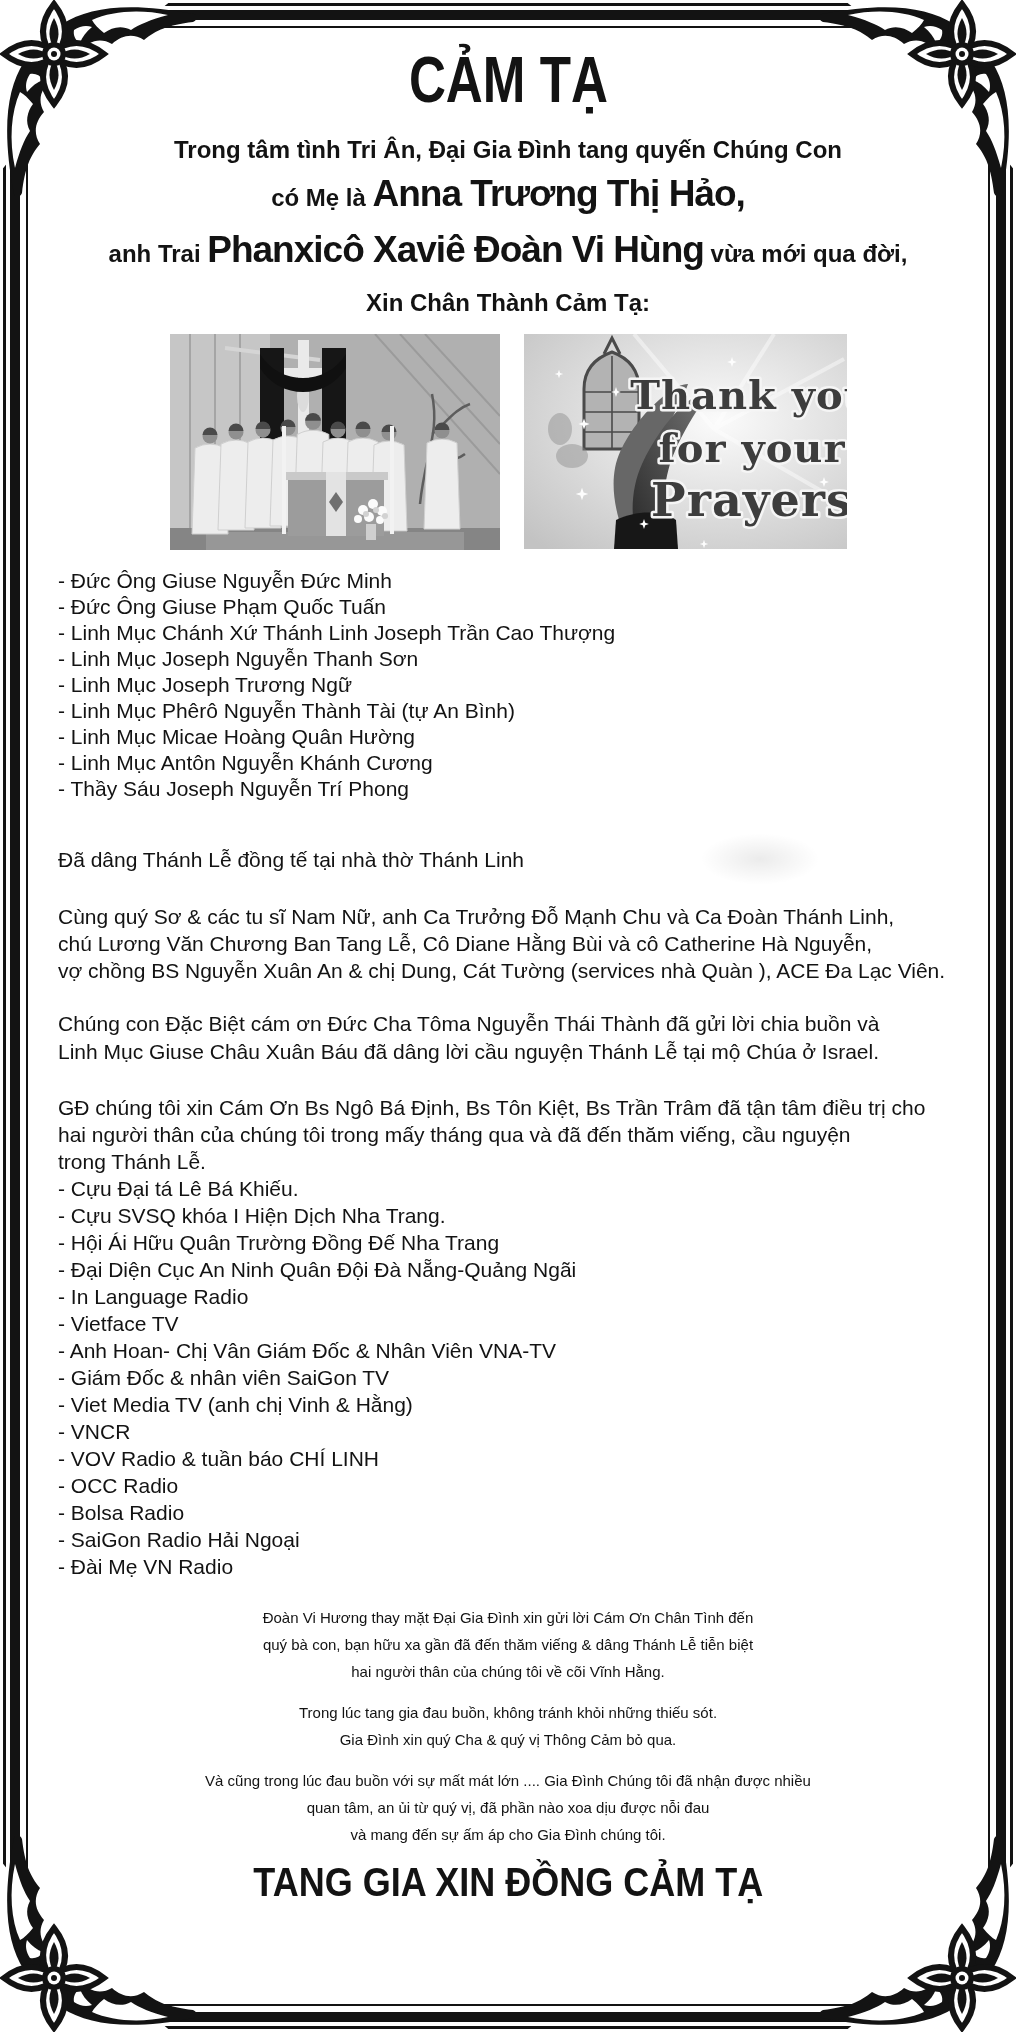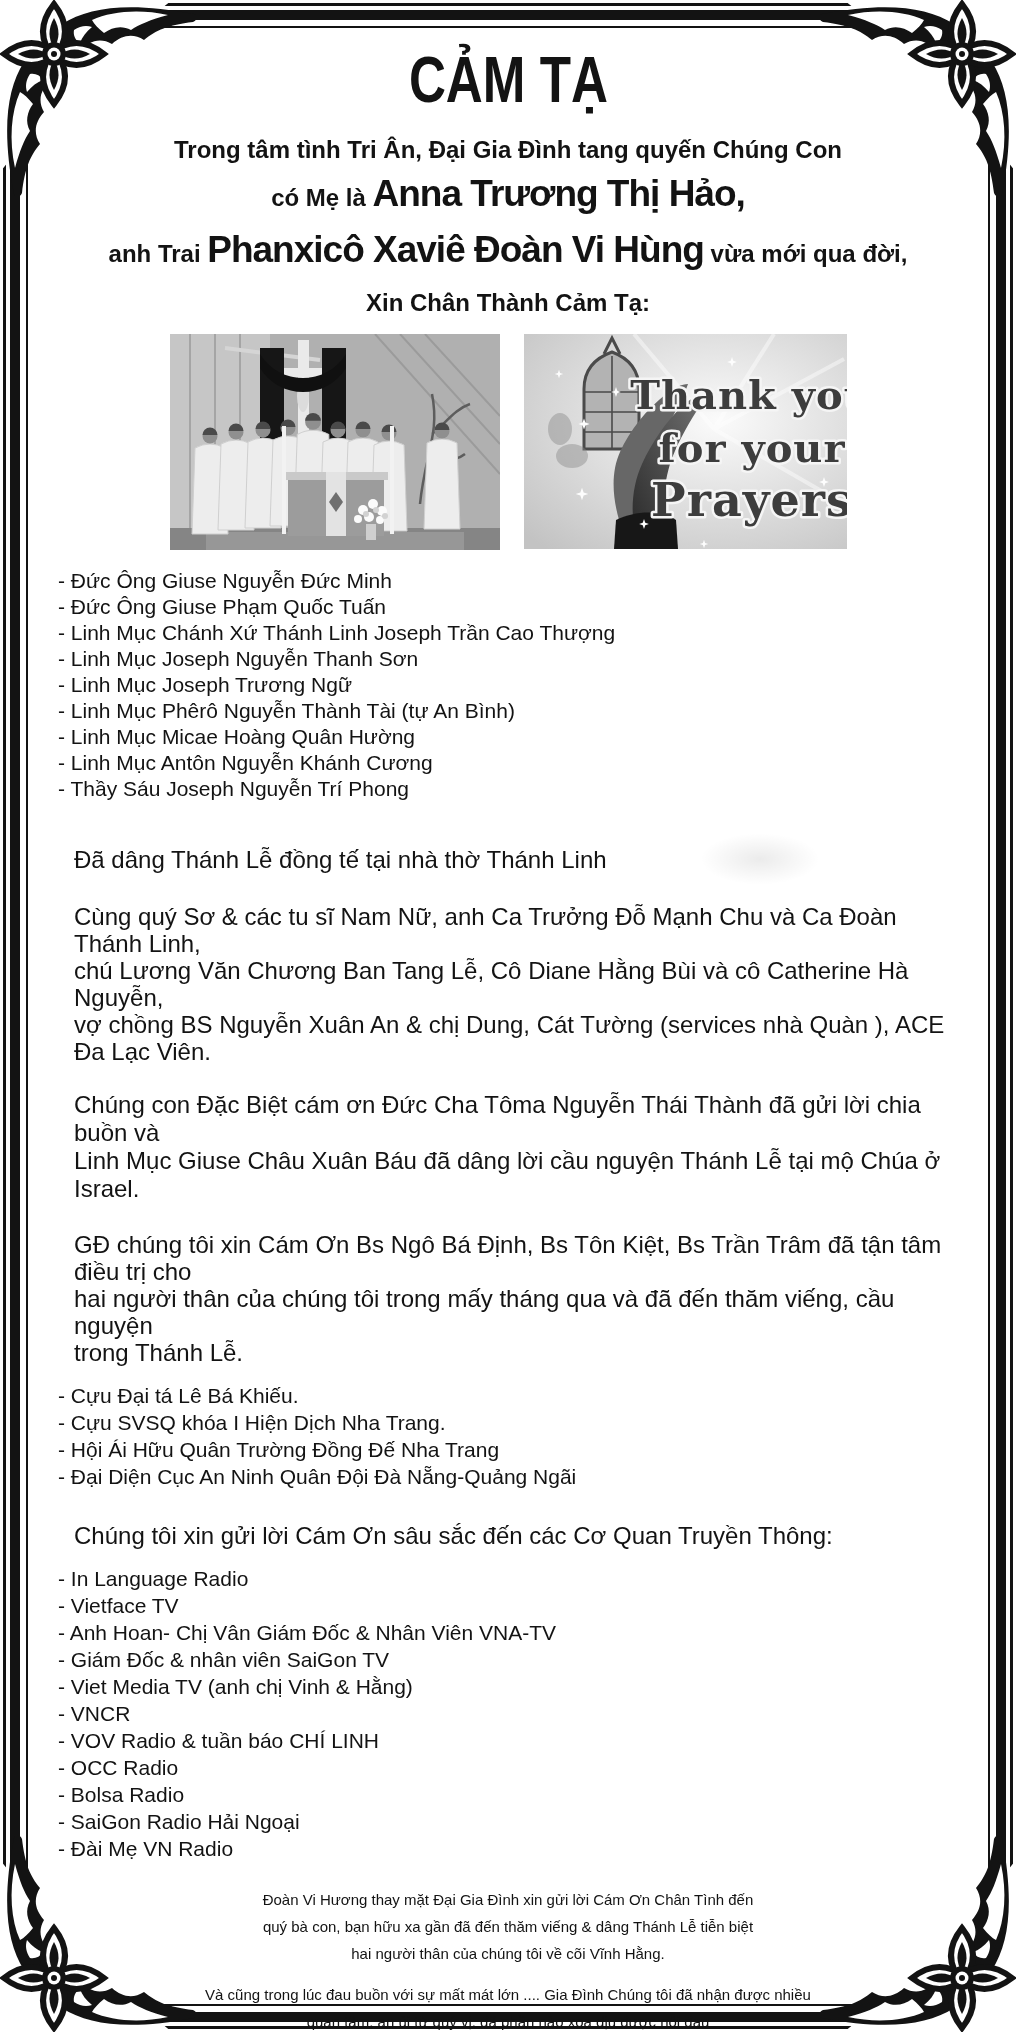--- a/index.html
+++ b/index.html
@@ -20,21 +20,21 @@
   .cond{display:inline-block;transform:scaleX(0.8);}
   .cond-f{display:inline-block;transform:scaleX(0.9);}
   .intro{margin:0;text-align:center;font-weight:bold;font-size:24px;line-height:34px;}
   .intro1{margin-top:16px;line-height:32px;}
   .name-line{margin-top:4px;line-height:48px;}
   .big-name{font-size:37px;letter-spacing:-1px;}
   .intro4{margin-top:8px;}
   .photos{display:flex;justify-content:center;gap:24px;margin-top:14px;}
   .photo{display:block;}
   .clergy{list-style:none;margin:18px 0 0;padding:0 0 0 16px;font-size:21px;line-height:26px;}
-  .block{margin:16px;padding-left:16px;font-size:24px;line-height:27px;}
+  .block{margin:0;padding-left:16px;font-size:21px;line-height:27px;}
   .preline{white-space:pre-line;}
   .mass{margin-top:44px;}
   .sisters{margin-top:30px;}
   .special{margin-top:26px;line-height:28px;}
   .doctors{margin-top:28px;}
   .plain-list{list-style:none;margin:0;padding:0 0 0 16px;font-size:21px;line-height:27px;}
   .media-intro{margin-top:32px;}
   .closing{margin:0;text-align:center;font-size:15px;line-height:27px;}
   .closing1{margin-top:24px;}
   .closing2{margin-top:14px;}
@@ -246,41 +246,42 @@
 trong Thánh Lễ.</p>
 
     <ul class="plain-list">
 
     <li>- Cựu Đại tá Lê Bá Khiếu.</li>
         <li>- Cựu SVSQ khóa I Hiện Dịch Nha Trang.</li>
         <li>- Hội Ái Hữu Quân Trường Đồng Đế Nha Trang</li>
         <li>- Đại Diện Cục An Ninh Quân Đội Đà Nẵng-Quảng Ngãi</li>
       </ul>
 
-    <p class="block media-intro"><span>Chúng tôi xin gửi lời Cám Ơn sâu sắc đến các </span><b>Cơ Quan Truyền Thông</b><span>:</span></p>
 
     <ul class="plain-list">
 
     <li>- In Language Radio</li>
         <li>- Vietface TV</li>
         <li>- Anh Hoan- Chị Vân Giám Đốc &amp; Nhân Viên VNA-TV</li>
         <li>- Giám Đốc &amp; nhân viên SaiGon TV</li>
         <li>- Viet Media TV (anh chị Vinh &amp; Hằng)</li>
         <li>- VNCR</li>
         <li>- VOV Radio &amp; tuần báo CHÍ LINH</li>
         <li>- OCC Radio</li>
         <li>- Bolsa Radio</li>
         <li>- SaiGon Radio Hải Ngoại</li>
         <li>- Đài Mẹ VN Radio</li>
       </ul>
 
     <p class="closing closing1 preline">Đoàn Vi Hương thay mặt Đại Gia Đình xin gửi lời Cám Ơn Chân Tình đến
 quý bà con, bạn hữu xa gần đã đến thăm viếng &amp; dâng Thánh Lễ tiễn biệt</p>
     <p class="closing"><b>hai người thân</b><span> của chúng tôi về cõi Vĩnh Hằng.</span></p>
 
+    <p class="closing closing2 preline">Trong lúc tang gia đau buồn, không tránh khỏi những thiếu sót.
+Gia Đình xin quý Cha &amp; quý vị Thông Cảm bỏ qua.</p>
 
     <p class="closing closing3 preline">Và cũng trong lúc đau buồn với sự mất mát lớn .... Gia Đình Chúng tôi đã nhận được nhiều
 quan tâm, an ủi từ quý vị, đã phần nào xoa dịu được nỗi đau
 và mang đến sự ấm áp cho Gia Đình chúng tôi.</p>
 
     <p class="footer"><span class="cond-f">TANG GIA XIN ĐỒNG CẢM TẠ</span></p>
   </div>
 </div>
 
 </body></html>

